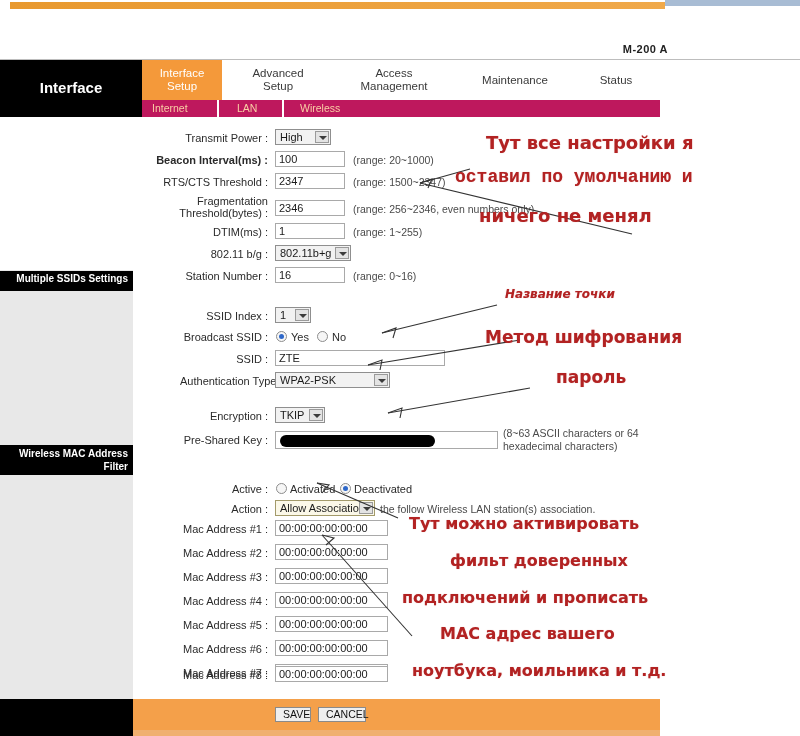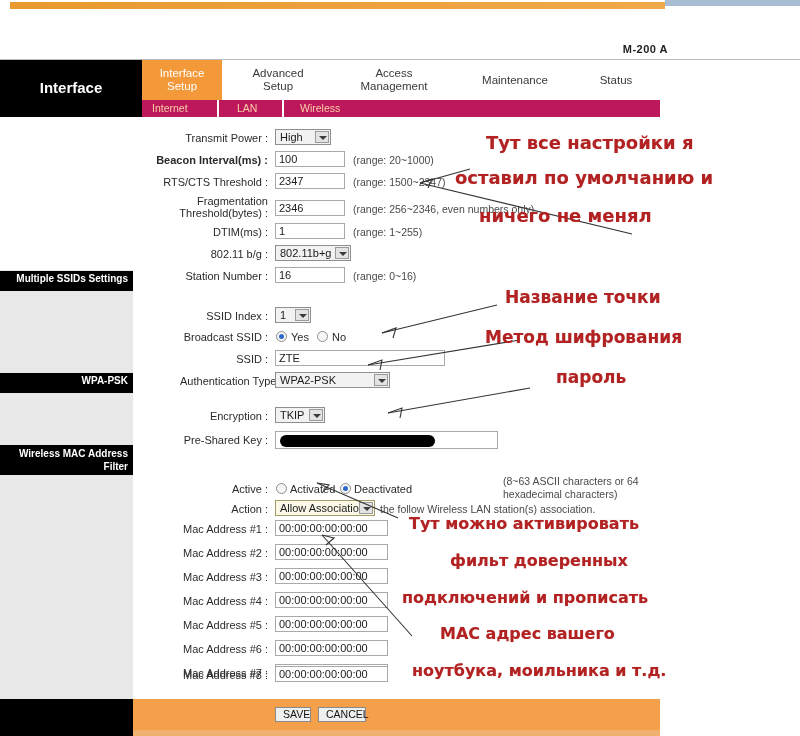--- a/index.html
+++ b/index.html
@@ -66,21 +66,21 @@
       font-family:"Liberation Sans", sans-serif; }
   .sel { position:absolute; height:16px; border:1px solid #8f8f8f; background:#f2f2f2;
       font-size:11px; color:#1a1a1a; line-height:14px; padding:0 18px 0 4px;
       white-space:nowrap; }
   .sel .arrow { position:absolute; right:1px; top:1px; width:14px; height:12px;
       background:#e3e3e3; border:1px solid #9a9a9a; }
   .sel .arrow::after { content:""; position:absolute; left:3px; top:4px;
       border-left:4px solid transparent; border-right:4px solid transparent;
       border-top:4px solid #3b3b3b; }
   .hint { position:absolute; font-size:10.5px; color:#4a4a4a; line-height:18px; white-space:nowrap; }
-  .hint.wrap { line-height:13px; white-space:normal;margin-top:48px; }
+  .hint.wrap { line-height:13px; white-space:normal; }
 
   
   .radio { position:absolute; width:11px; height:11px; border-radius:50%;
       border:1px solid #8d8d8d; background:#f6f6f6; top:3px; }
   .radio.on::after { content:""; position:absolute; left:2px; top:2px; width:5px; height:5px;
       border-radius:50%; background:#2e68c9; }
   .radio-lbl { position:absolute; font-size:11px; color:#2b2b2b; line-height:18px; }
 
   
   #psk-redact { position:absolute; background:#000;
@@ -147,21 +147,20 @@
 
 <div id="page">
 
   <div id="left-col">
     <div id="left-col-white-top"></div>
   </div>
 
   <div class="sec-bar" style="top:154px; height:20px;">Multiple SSIDs Settings</div>
   <div class="sec-line" style="top:164px; width:660px;"></div>
 
-  <div class="sec-bar" style="top:256px; height:20px;">WPA-PSK</div>
   <div class="sec-line" style="top:266px; width:660px;"></div>
 
   <div class="sec-bar" style="top:328px; height:30px; line-height:13px;">
     <span>Wireless MAC Address</span><br>
     <span>Filter</span>
   </div>
   <div class="sec-line" style="top:343px; width:660px;"></div>
 
   <div id="content">
 
@@ -336,24 +335,24 @@
   <polyline points="388,413 402,408 400,418" fill="none" stroke="#333" stroke-width="1.1"></polyline>
 
   <line x1="317" y1="483" x2="398" y2="518" stroke="#333" stroke-width="1.1"></line>
   <polyline points="317,483 329,485 322,493" fill="none" stroke="#333" stroke-width="1.1"></polyline>
 
   <line x1="322" y1="535" x2="412" y2="636" stroke="#333" stroke-width="1.1"></line>
   <polyline points="322,535 334,538 326,545" fill="none" stroke="#333" stroke-width="1.1"></polyline>
 </svg>
 
 <div class="anno" style="left:486px; top:132px; font-size:18px;">Тут все настройки я</div>
-<div class="anno" style="left:455px; top:167px; font-size:18px;">оставил по умолчанию и</div>
+<div class="anno" style="left:455px; top:167px; font-size:18px;font-family:Liberation Mono, monospace;">оставил по умолчанию и</div>
 <div class="anno" style="left:479px; top:205px; font-size:18px;">ничего не менял</div>
 
-<div class="anno" style="left:505px; top:287px; font-size:17px;">Название точки</div>
+<div class="anno" style="left:505px; top:287px; font-size:12px;font-style:italic;">Название точки</div>
 <div class="anno" style="left:485px; top:327px; font-size:17px;">Метод шифрования</div>
 <div class="anno" style="left:556px; top:367px; font-size:17px;">пароль</div>
 
 <div class="anno" style="left:409px; top:514px; font-size:16px;">Тут можно активировать</div>
 <div class="anno" style="left:450px; top:551px; font-size:16px;">фильт доверенных</div>
 <div class="anno" style="left:402px; top:588px; font-size:16px;">подключений и прописать</div>
 <div class="anno" style="left:440px; top:624px; font-size:16px;">MAC адрес вашего</div>
 <div class="anno" style="left:412px; top:661px; font-size:16px;">ноутбука, моильника и т.д.</div>
 
 </body></html>

